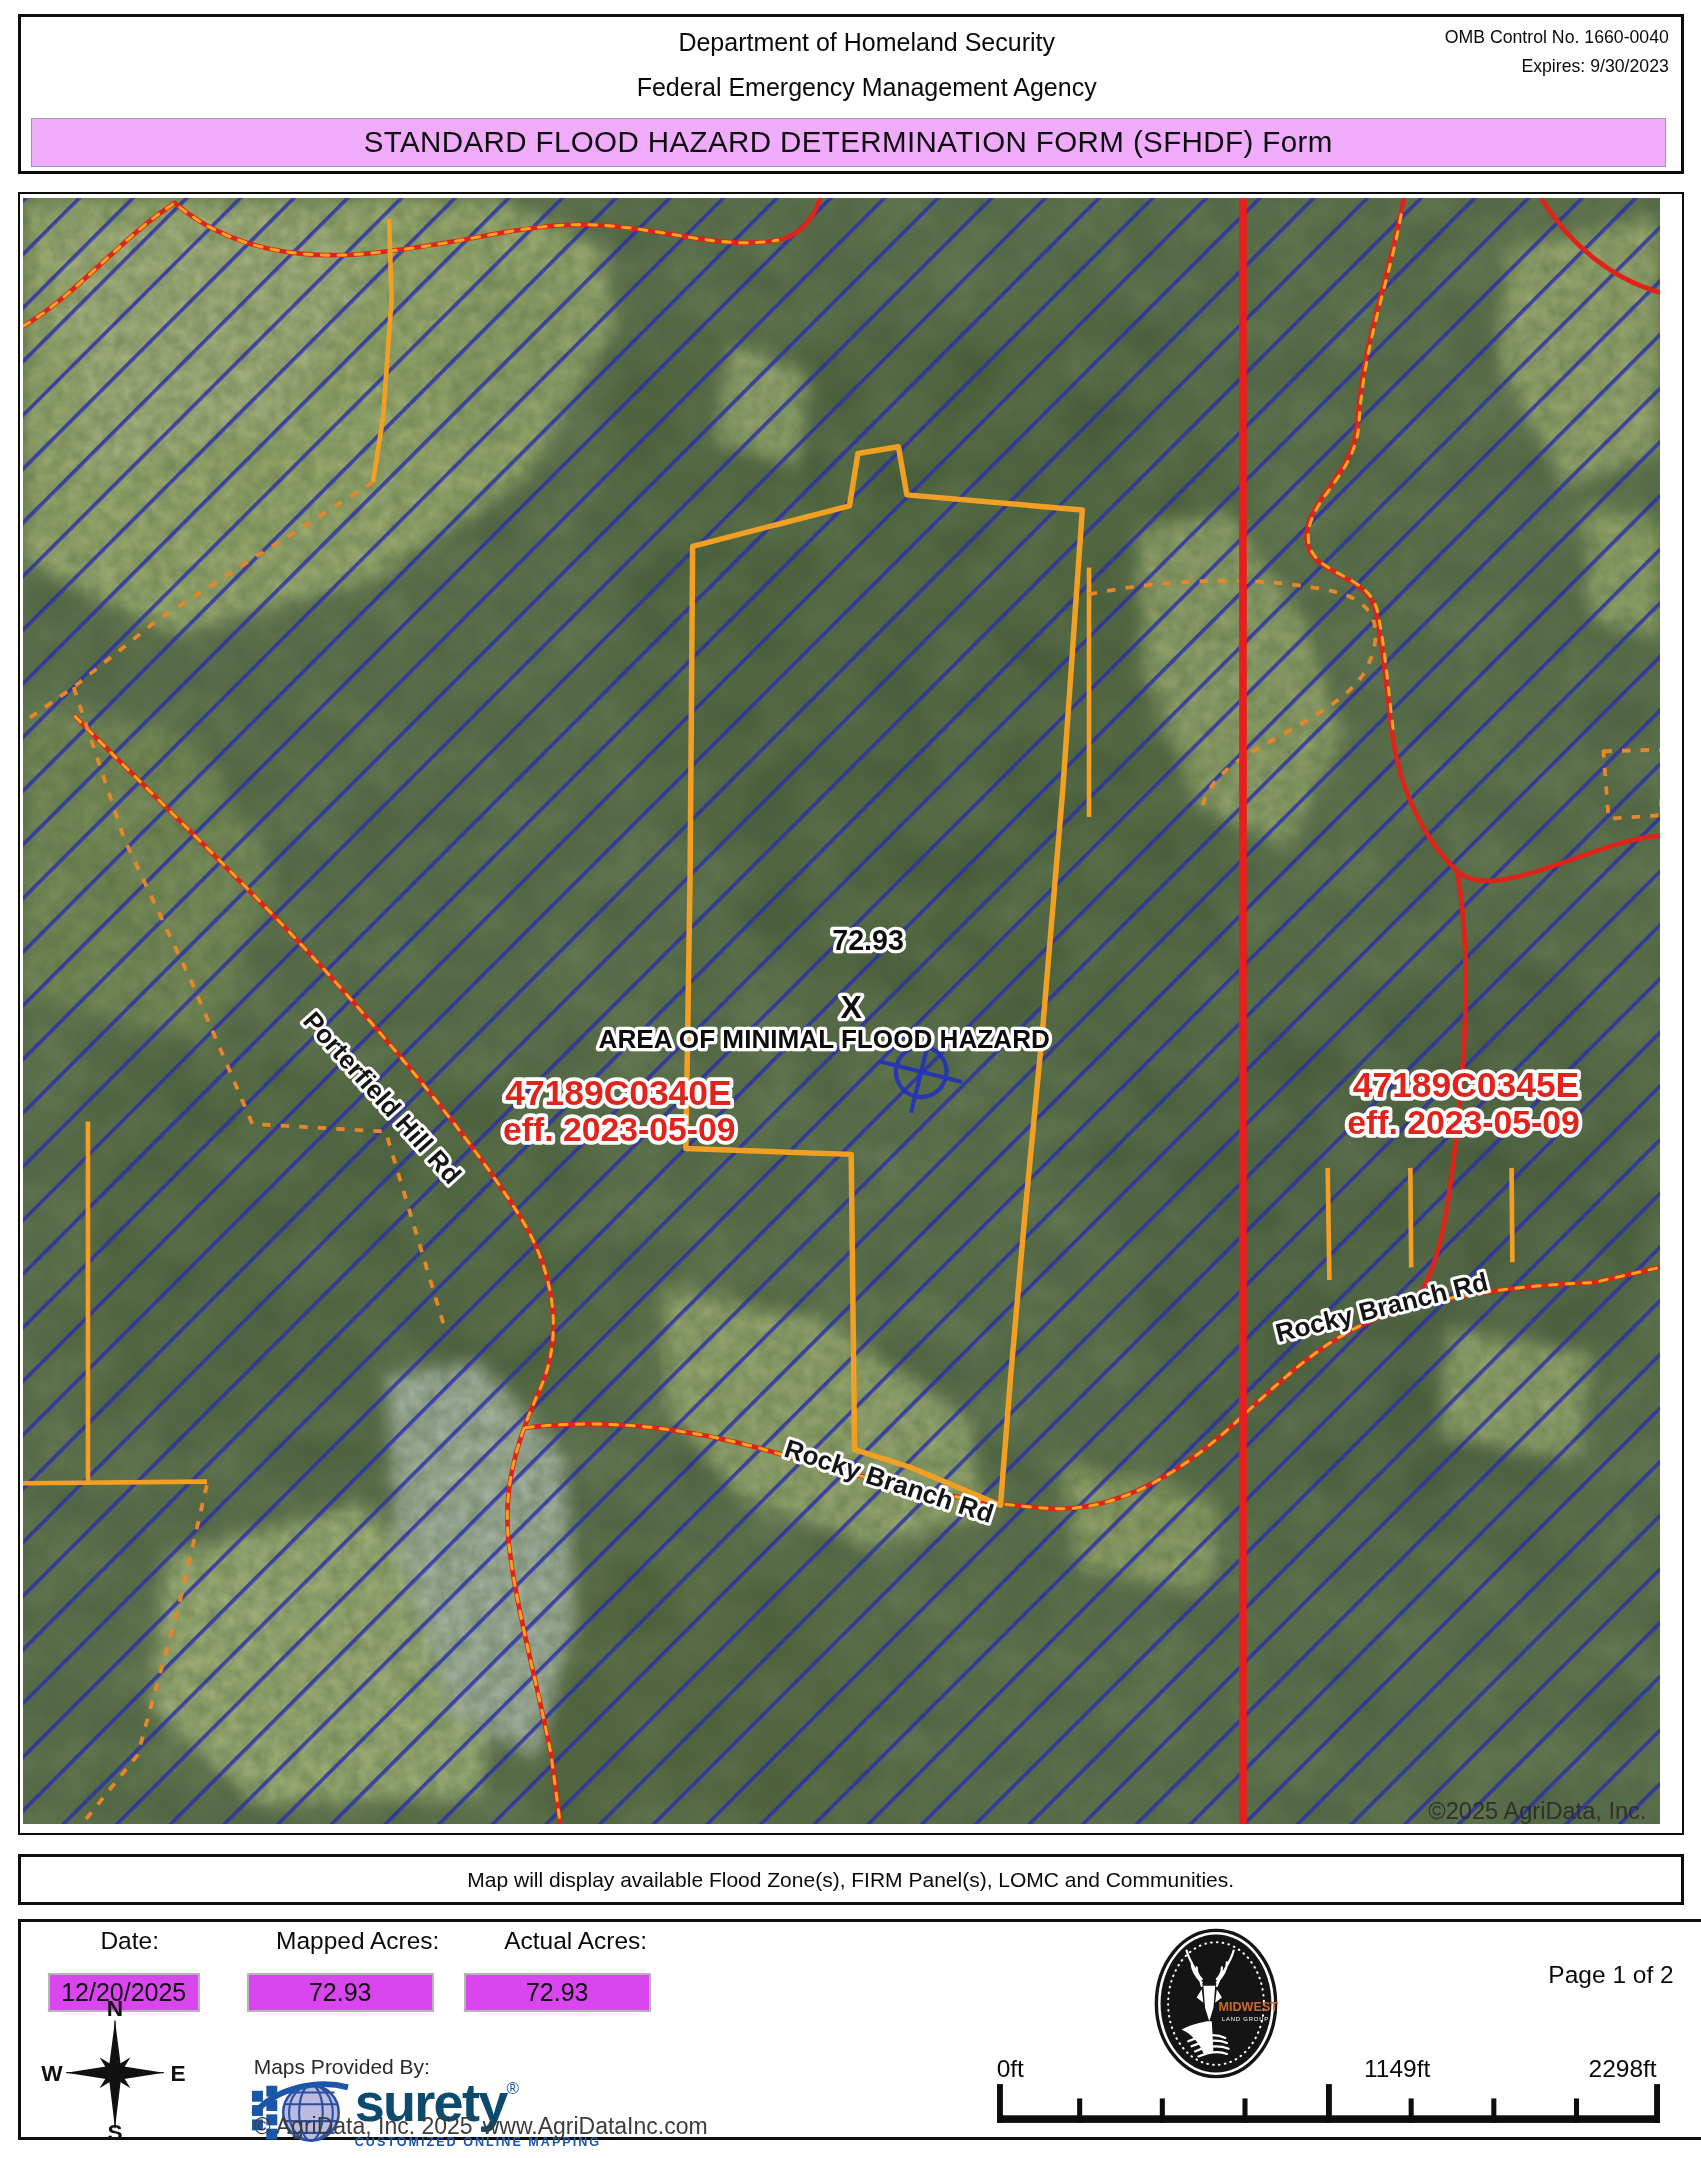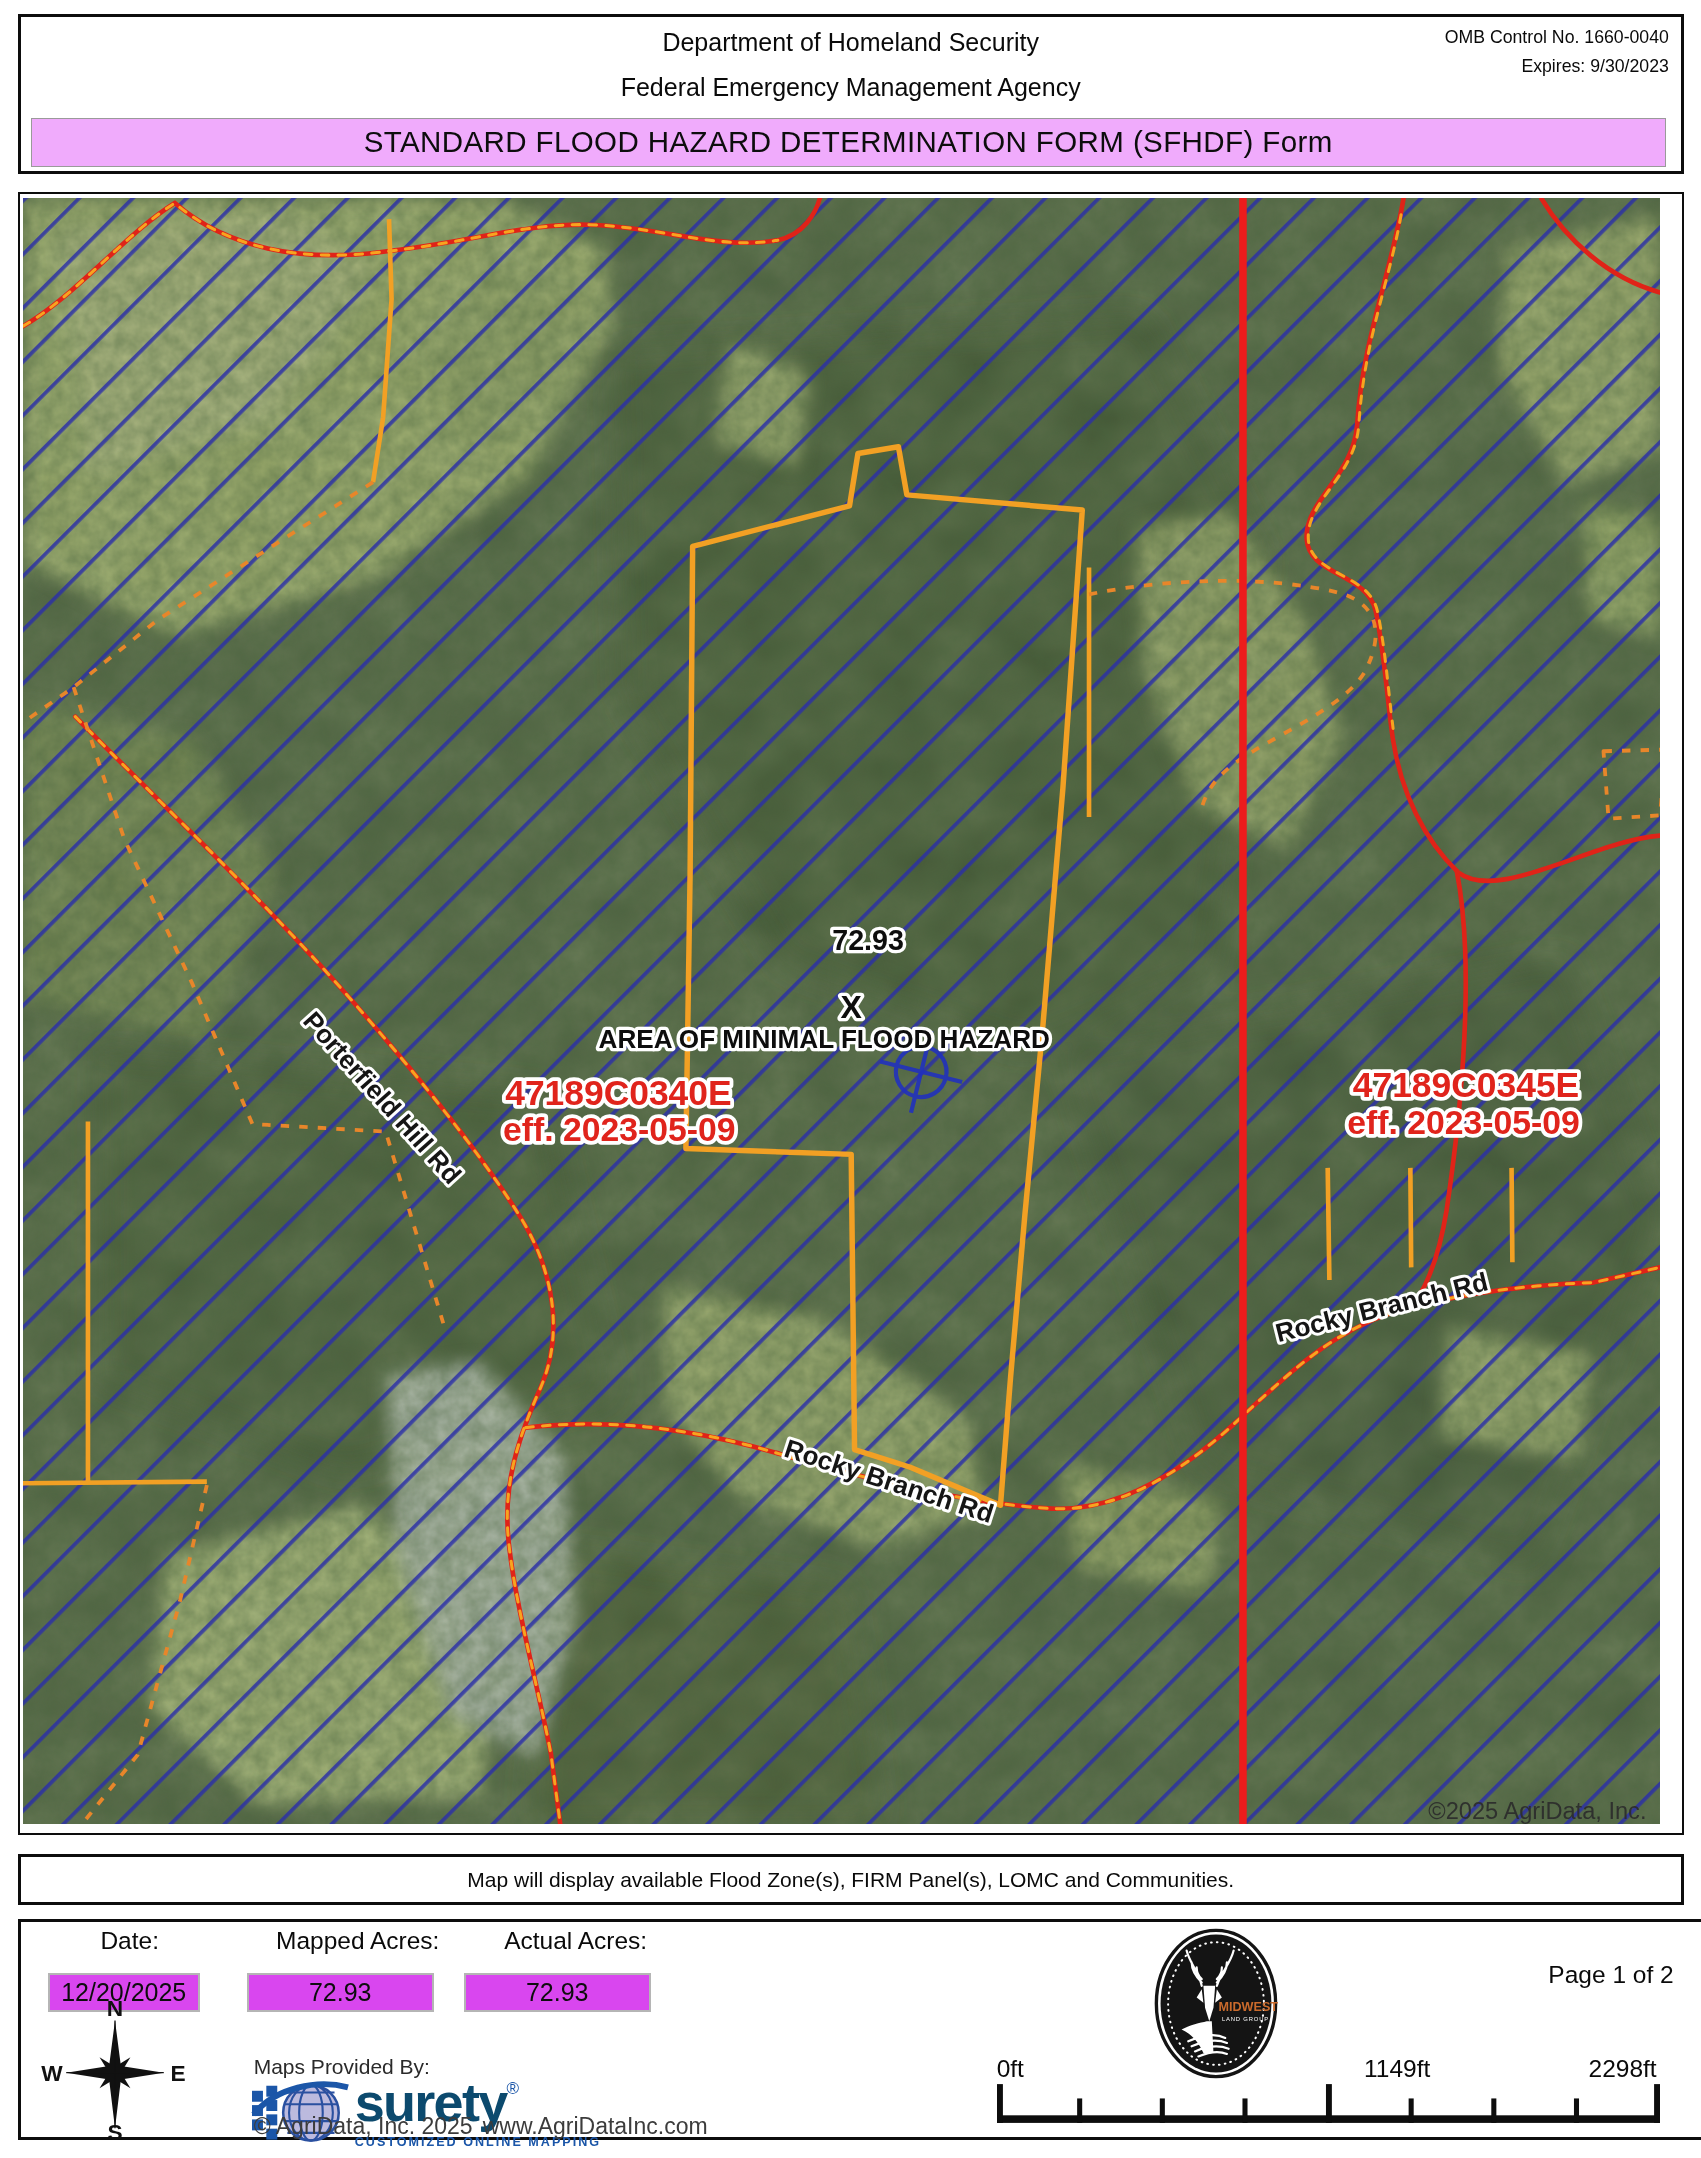--- a/index.html
+++ b/index.html
@@ -1,21 +1,21 @@
 <!DOCTYPE html>
 <html style="font-size:13.5px"><head>
 <meta charset="utf-8">
 <style>
   html,body{margin:0;padding:0}
   body{width:1702px;height:2159px;position:relative;background:#fff;
        font-family:"Liberation Sans",sans-serif;color:#111;overflow:hidden}
   .box{position:absolute;border:3.4px solid #0d0d0d;background:#fff;box-sizing:border-box}
   
   #header-box{left:17.7px;top:13.5px;width:1666px;height:160px}
-  .agency{position:absolute;left:0;width:100%;text-align:center;font-size:25px;color:#0a0a0a}
+  .agency{position:absolute;left:16px;width:100%;text-align:center;font-size:25px;color:#0a0a0a}
   #agency1{top:11.8px}
   #agency2{top:56px}
   #omb{position:absolute;right:11.8px;top:6.7px;text-align:right;font-size:17.7px;line-height:29px;color:#0a0a0a}
   #title-bar{position:absolute;left:10px;right:15px;top:101px;height:47px;background:#f0abfc;
              border:1.7px solid #9a9a9a;display:flex;align-items:center;justify-content:center;
              font-size:29.5px;letter-spacing:0.4px;color:#0d0d0d}
   
   #map-box{left:17.7px;top:192px;width:1666px;height:1643px;border-width:2.5px}
   #map-svg{position:absolute;left:3.4px;top:4.2px}
   text{font-family:"Liberation Sans",sans-serif}

